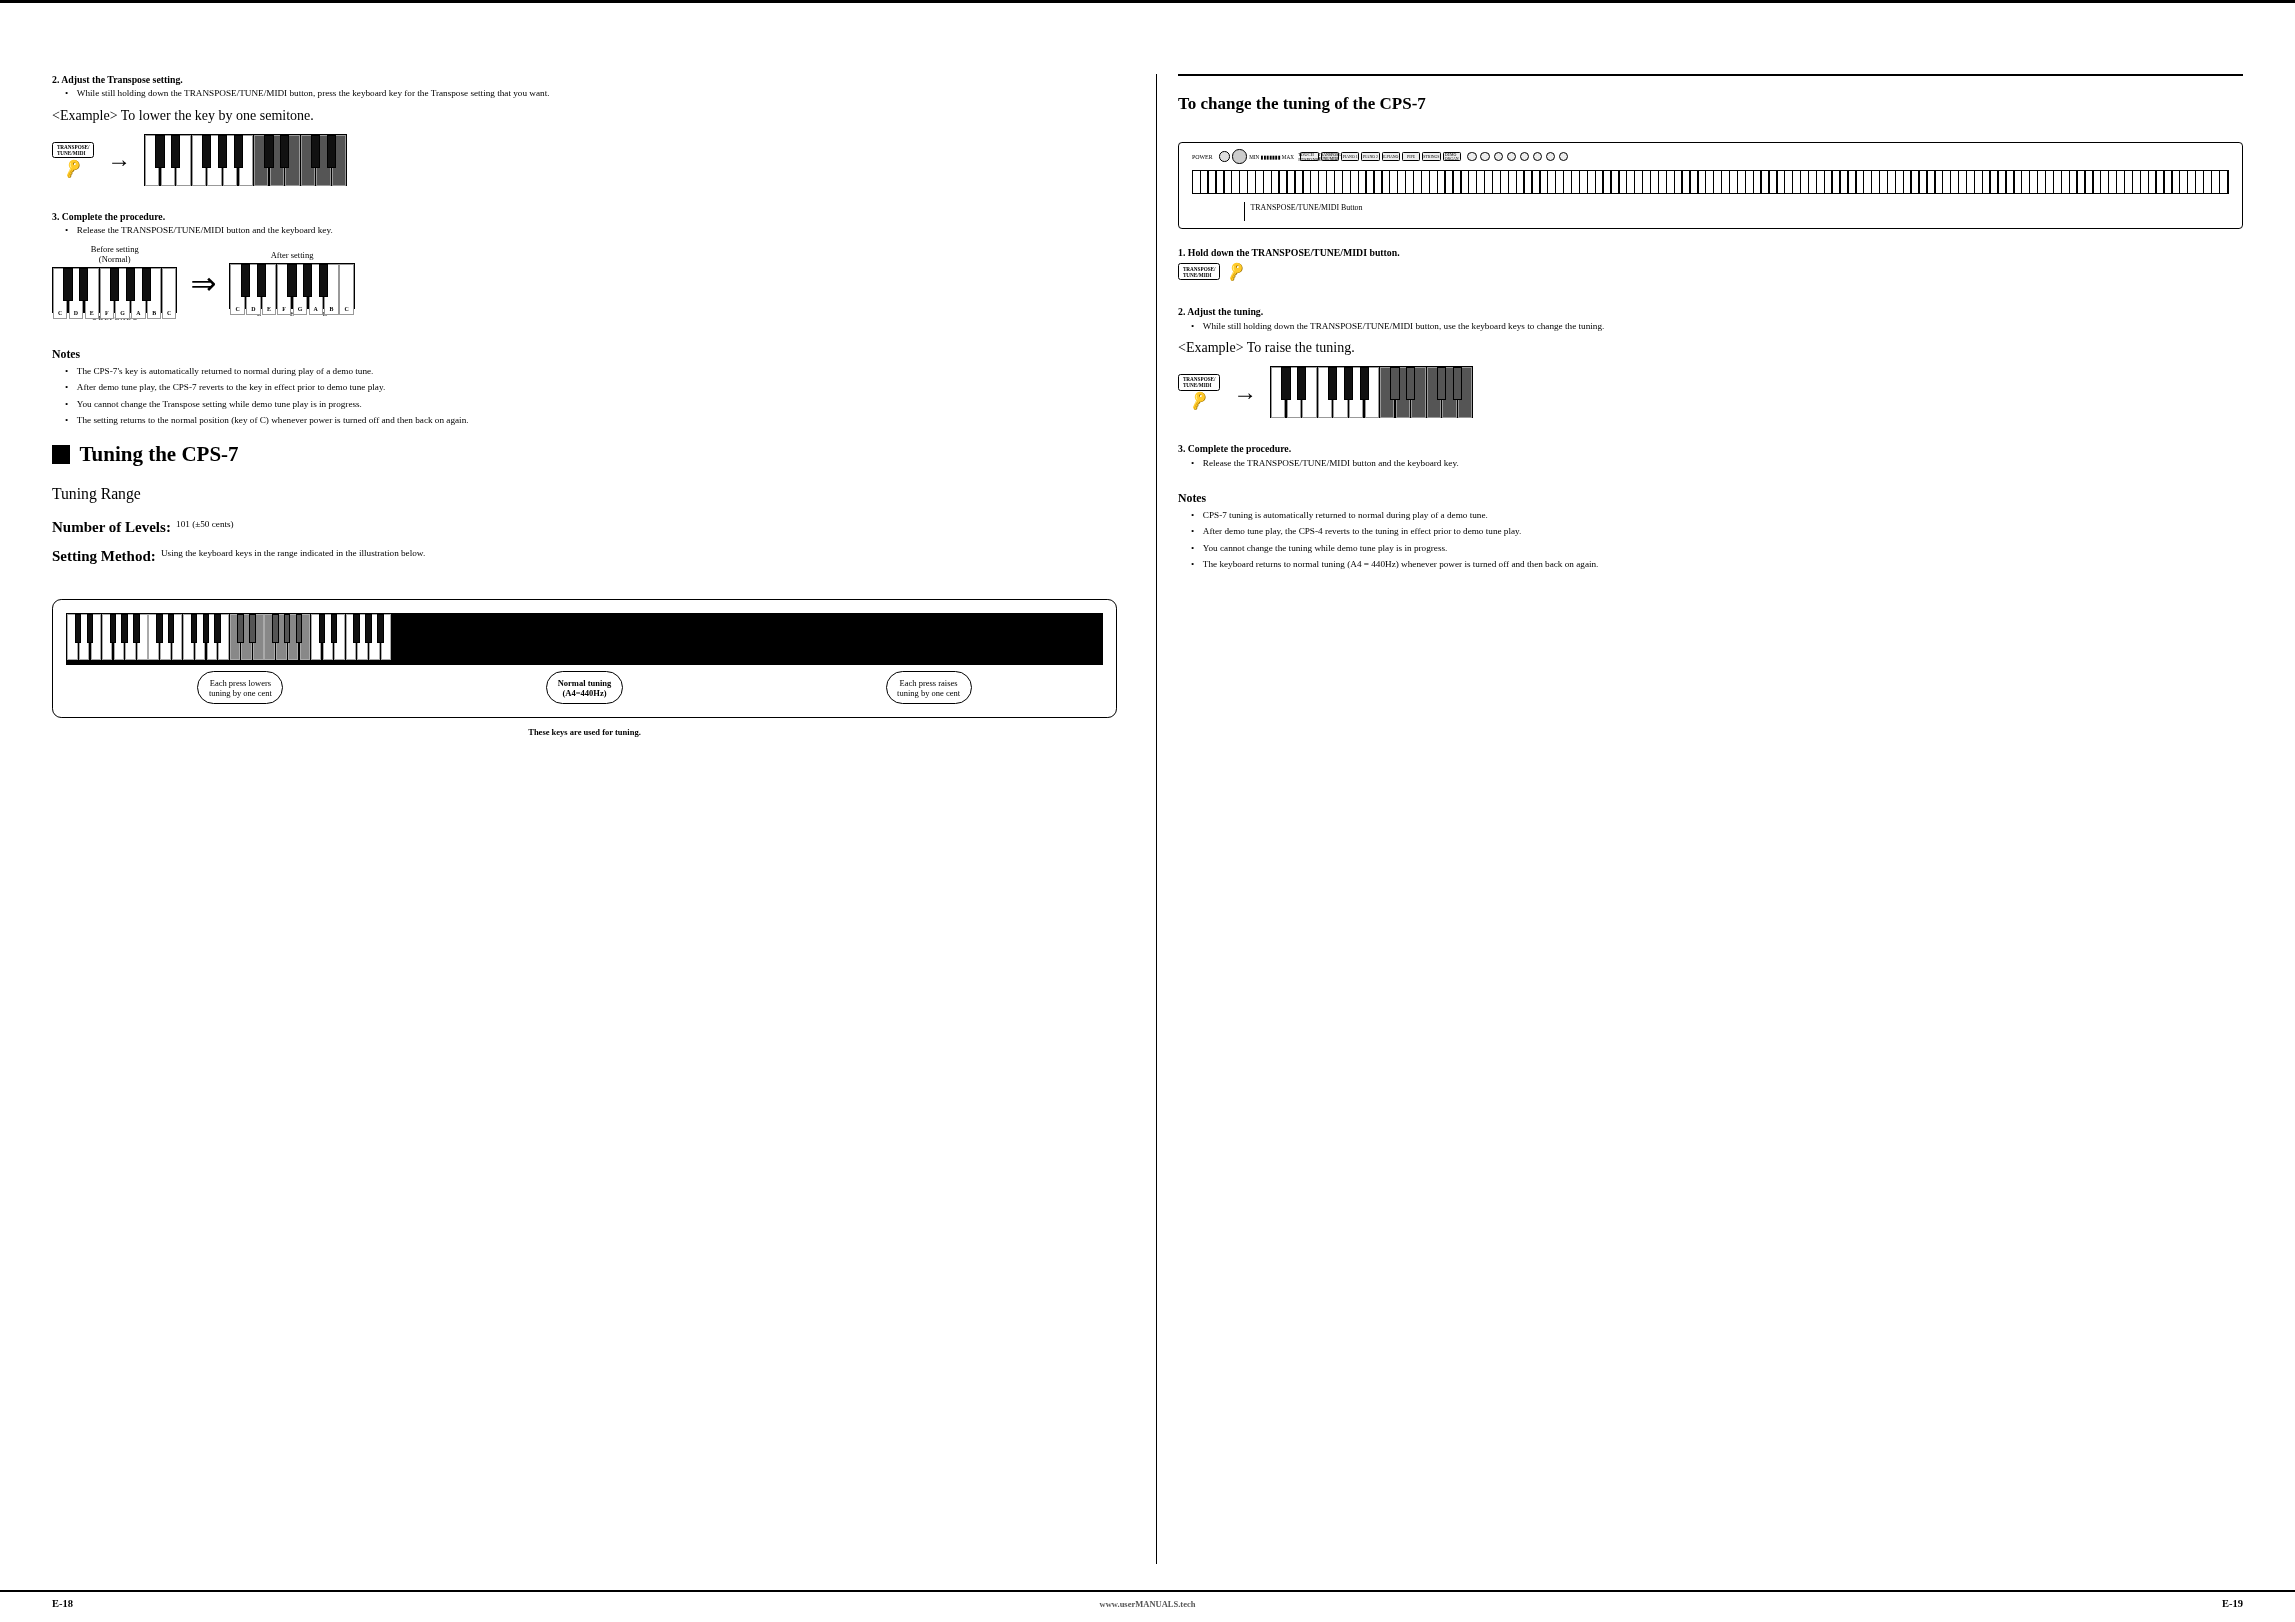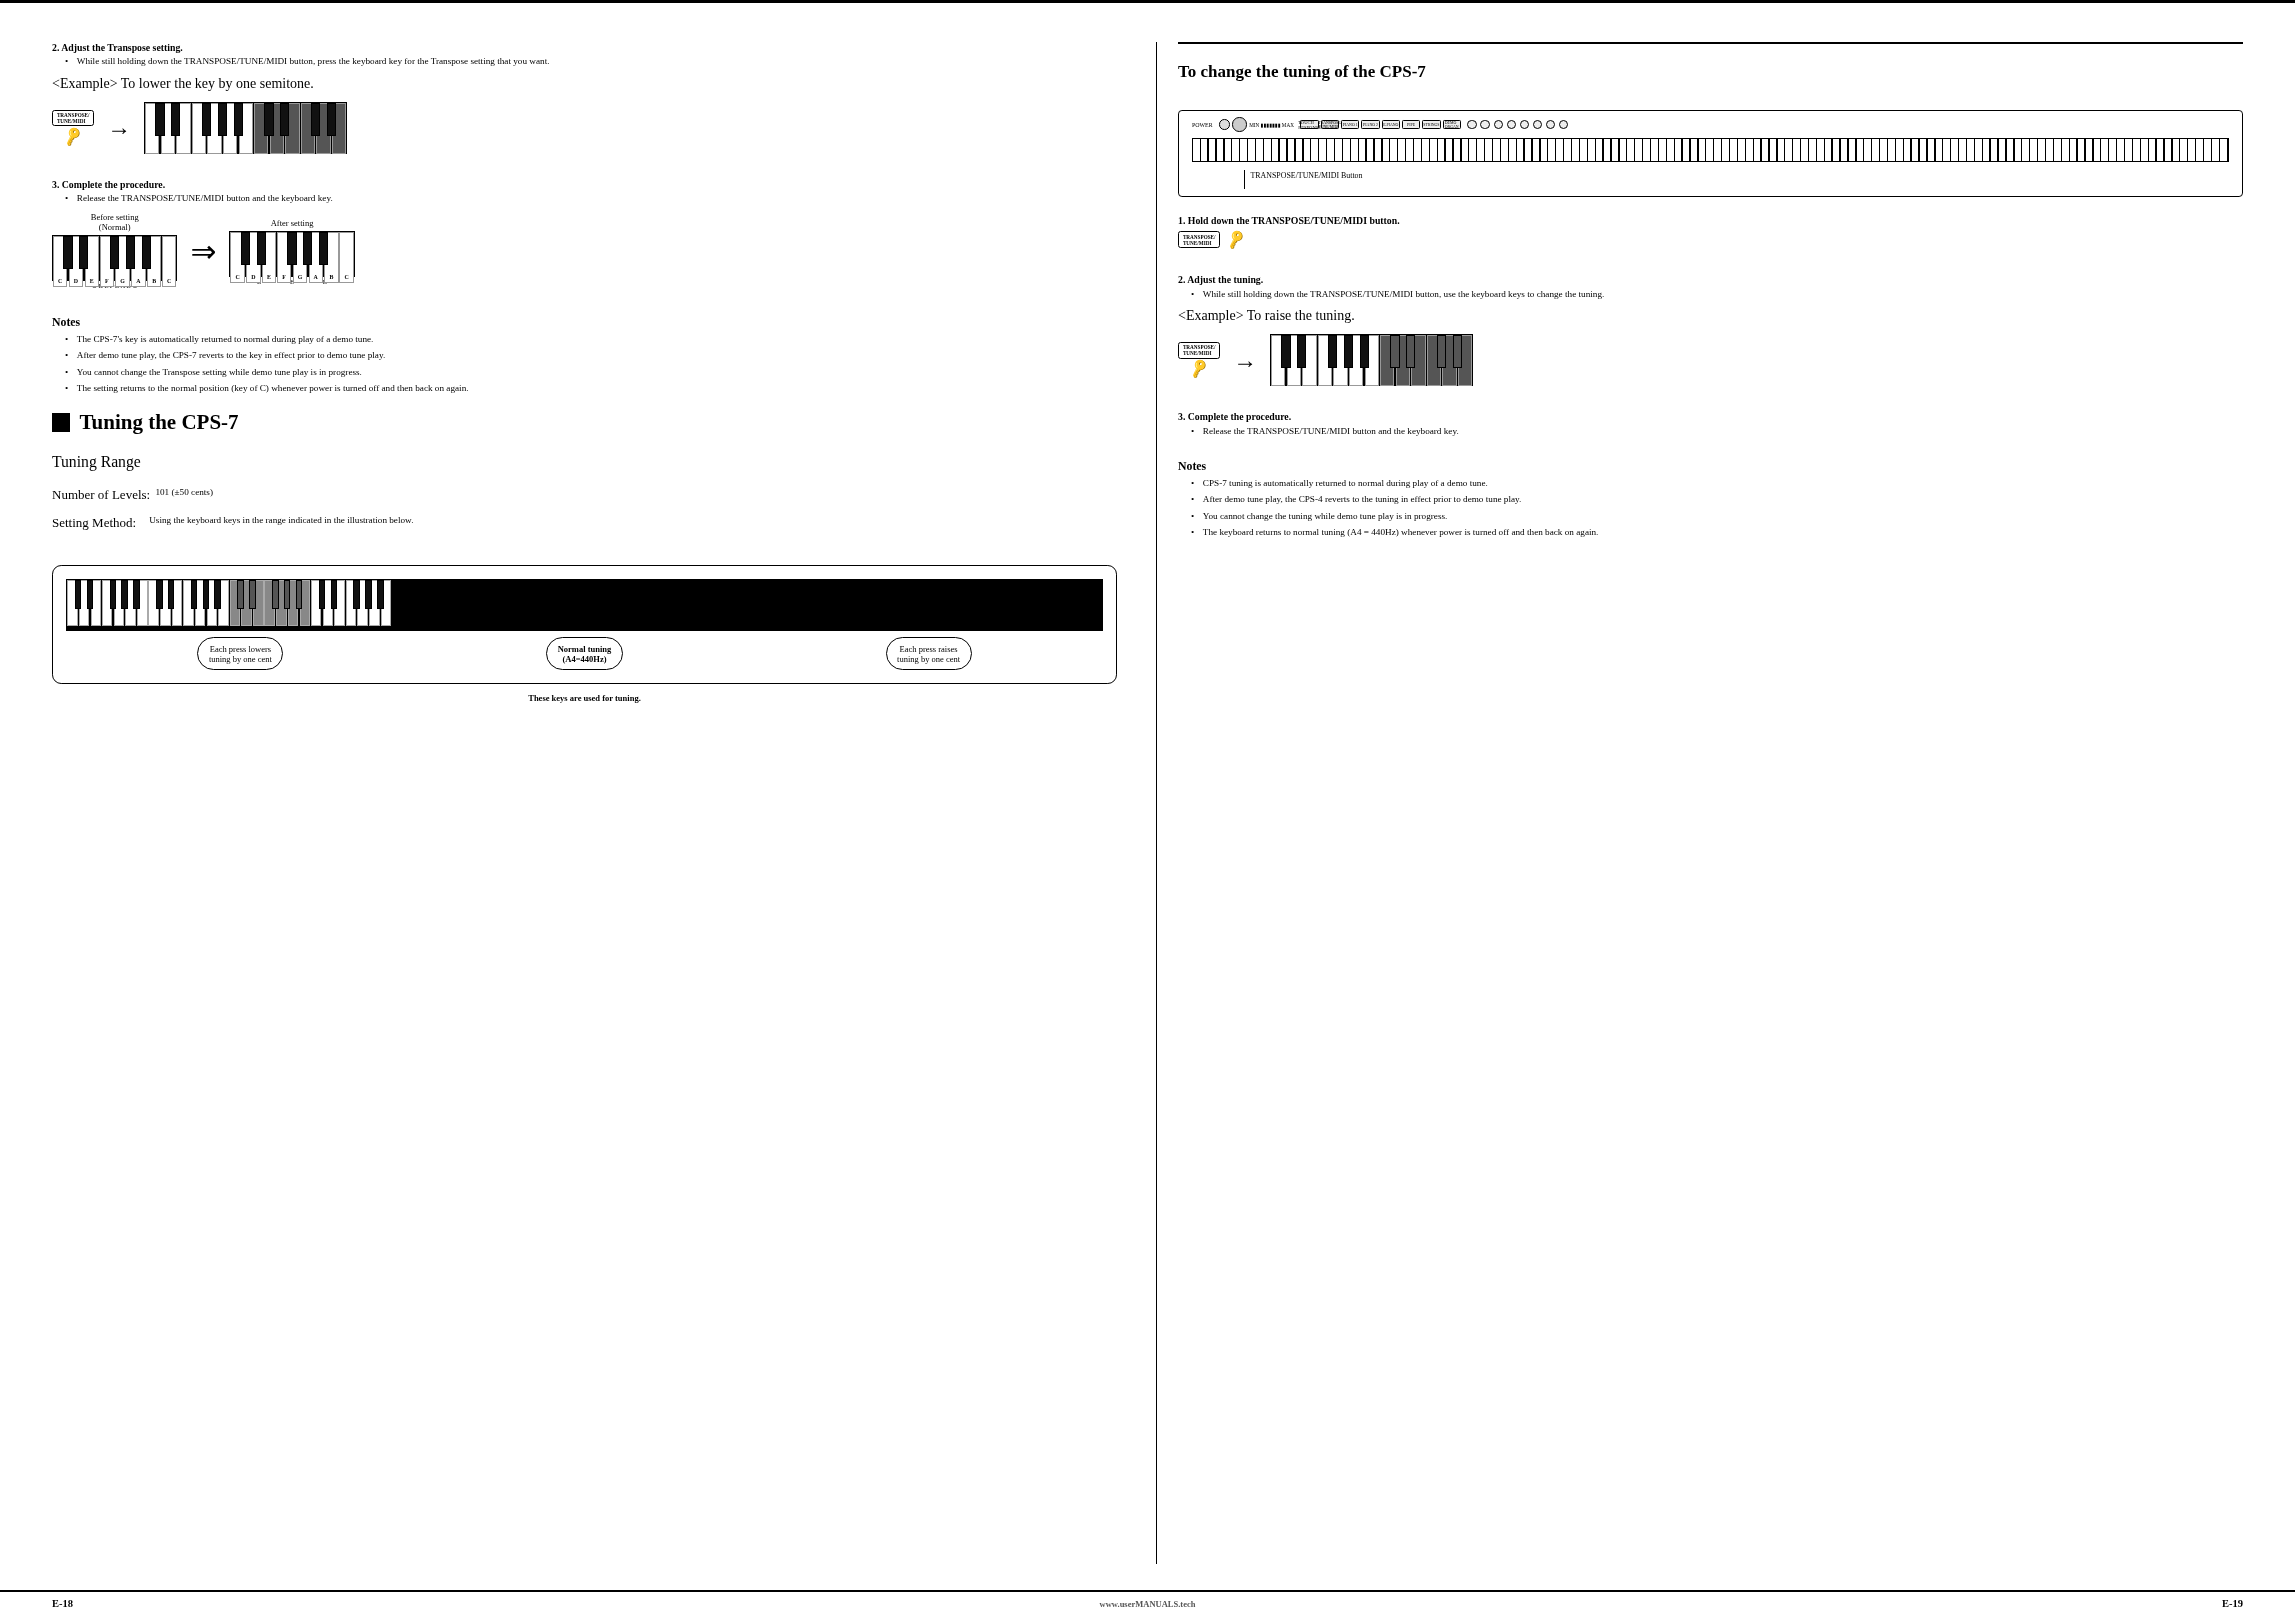--- a/index.html
+++ b/index.html
@@ -13,20 +13,21 @@
       display: flex;
       flex-direction: column;
     }
     .page-wrapper {
       display: flex;
       flex-direction: row;
       width: 100%;
       flex: 1;
       padding: 39px 52px 26px 52px;
       gap: 39px;
+      margin-top: 32px;
     }
     .left-column {
       flex: 1;
       display: flex;
       flex-direction: column;
       gap: 11.8px;
     }
     .right-column {
       flex: 1;
       display: flex;
@@ -101,22 +102,22 @@
       line-height: 1.6;
       margin-bottom: 3.9px;
     }
     .label-row {
       display: flex;
       flex-direction: row;
       gap: 5.2px;
       align-items: flex-start;
     }
     .label-key {
-      font-size: 13px;
-      font-weight: normal;
+      font-size: 15px;
+      font-weight: bold;
       min-width: 92px;
     }
     .label-val {
       font-size: 9.2px;
     }
     .before-after-row {
       display: flex;
       flex-direction: row;
       align-items: center;
       gap: 13px;

